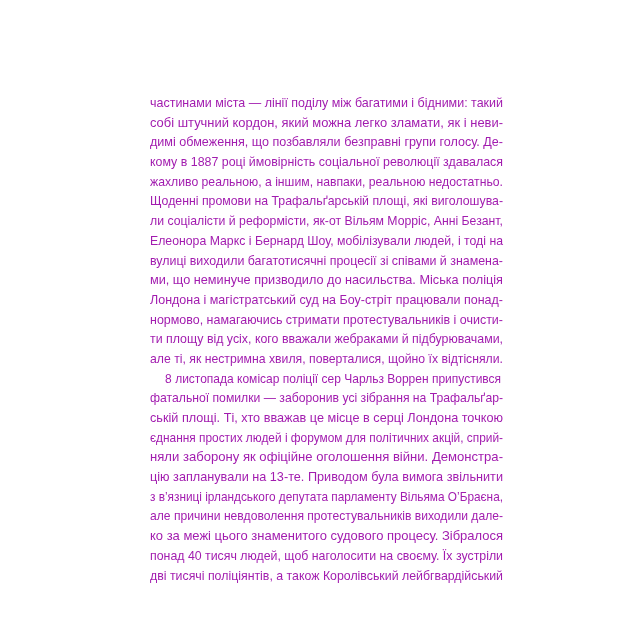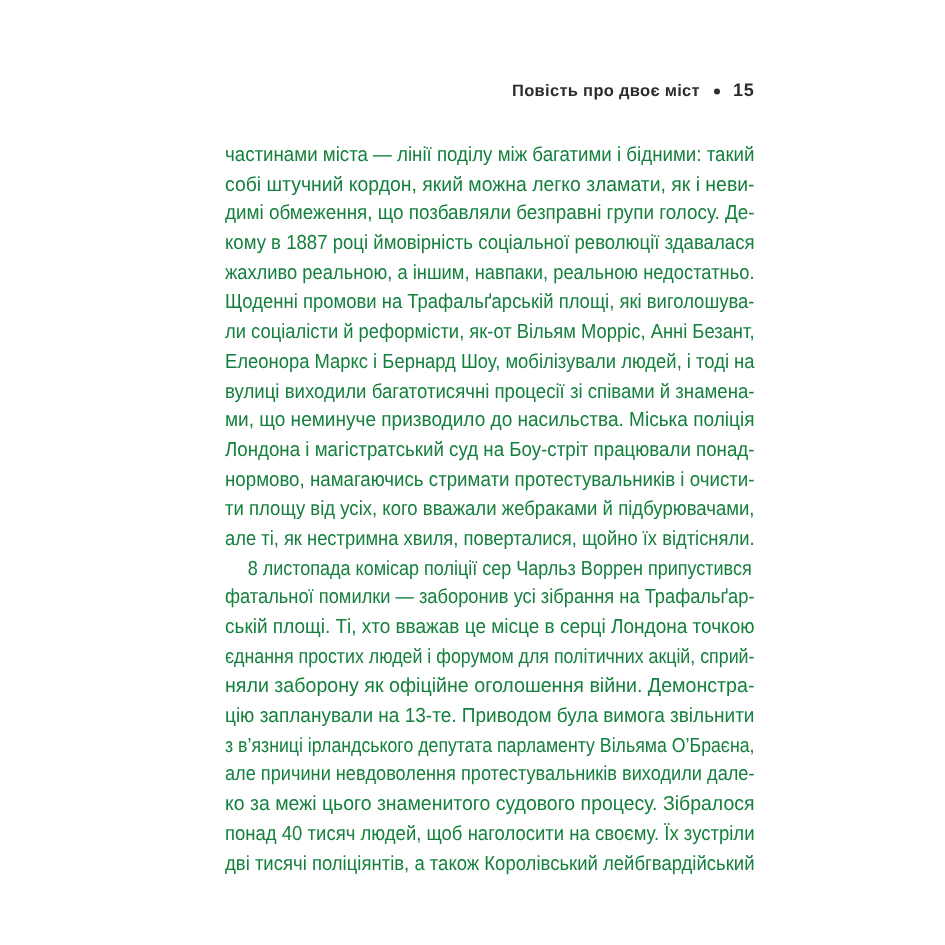--- a/index.html
+++ b/index.html
@@ -35,41 +35,38 @@
   }
   .page-header .pagenum {
     font-size: 12px;
     letter-spacing: 0.5px;
   }
   .page-body {
     position: absolute;
     left: 150px;
     top: 93px;
     width: 353px;
-    color: #15803d;
+    color: #a21caf;
     font-size: 13.5px;
     line-height: 19.7px;
     font-weight: 400;
   }
   .line {
     white-space: nowrap;
     height: 19.7px;
   }
   .line.indent {
     padding-left: 17px;
   }
 </style>
 </head>
 <body>
 
 <div class="screen">
 
-  <div class="page-header">
-    <span>Повість про двоє міст</span><span class="dot"></span><span class="pagenum">15</span>
-  </div>
 
   <div class="page-body">
     <div class="line" style="transform-origin: left top; transform: scaleX(0.923895);">частинами міста — лінії поділу між багатими і бідними: такий</div>
     <div class="line" style="transform-origin: left top; transform: scaleX(0.958385);">собі штучний кордон, який можна легко зламати, як і неви-</div>
     <div class="line" style="transform-origin: left top; transform: scaleX(0.931744);">димі обмеження, що позбавляли безправні групи голосу. Де-</div>
     <div class="line" style="transform-origin: left top; transform: scaleX(0.917702);">кому в 1887 році ймовірність соціальної революції здавалася</div>
     <div class="line" style="transform-origin: left top; transform: scaleX(0.905056);">жахливо реальною, а іншим, навпаки, реальною недостатньо.</div>
     <div class="line" style="transform-origin: left top; transform: scaleX(0.912366);">Щоденні промови на Трафальґарській площі, які виголошува-</div>
     <div class="line" style="transform-origin: left top; transform: scaleX(0.906909);">ли соціалісти й реформісти, як-от Вільям Морріс, Анні Безант,</div>
     <div class="line" style="transform-origin: left top; transform: scaleX(0.909208);">Елеонора Маркс і Бернард Шоу, мобілізували людей, і тоді на</div>

